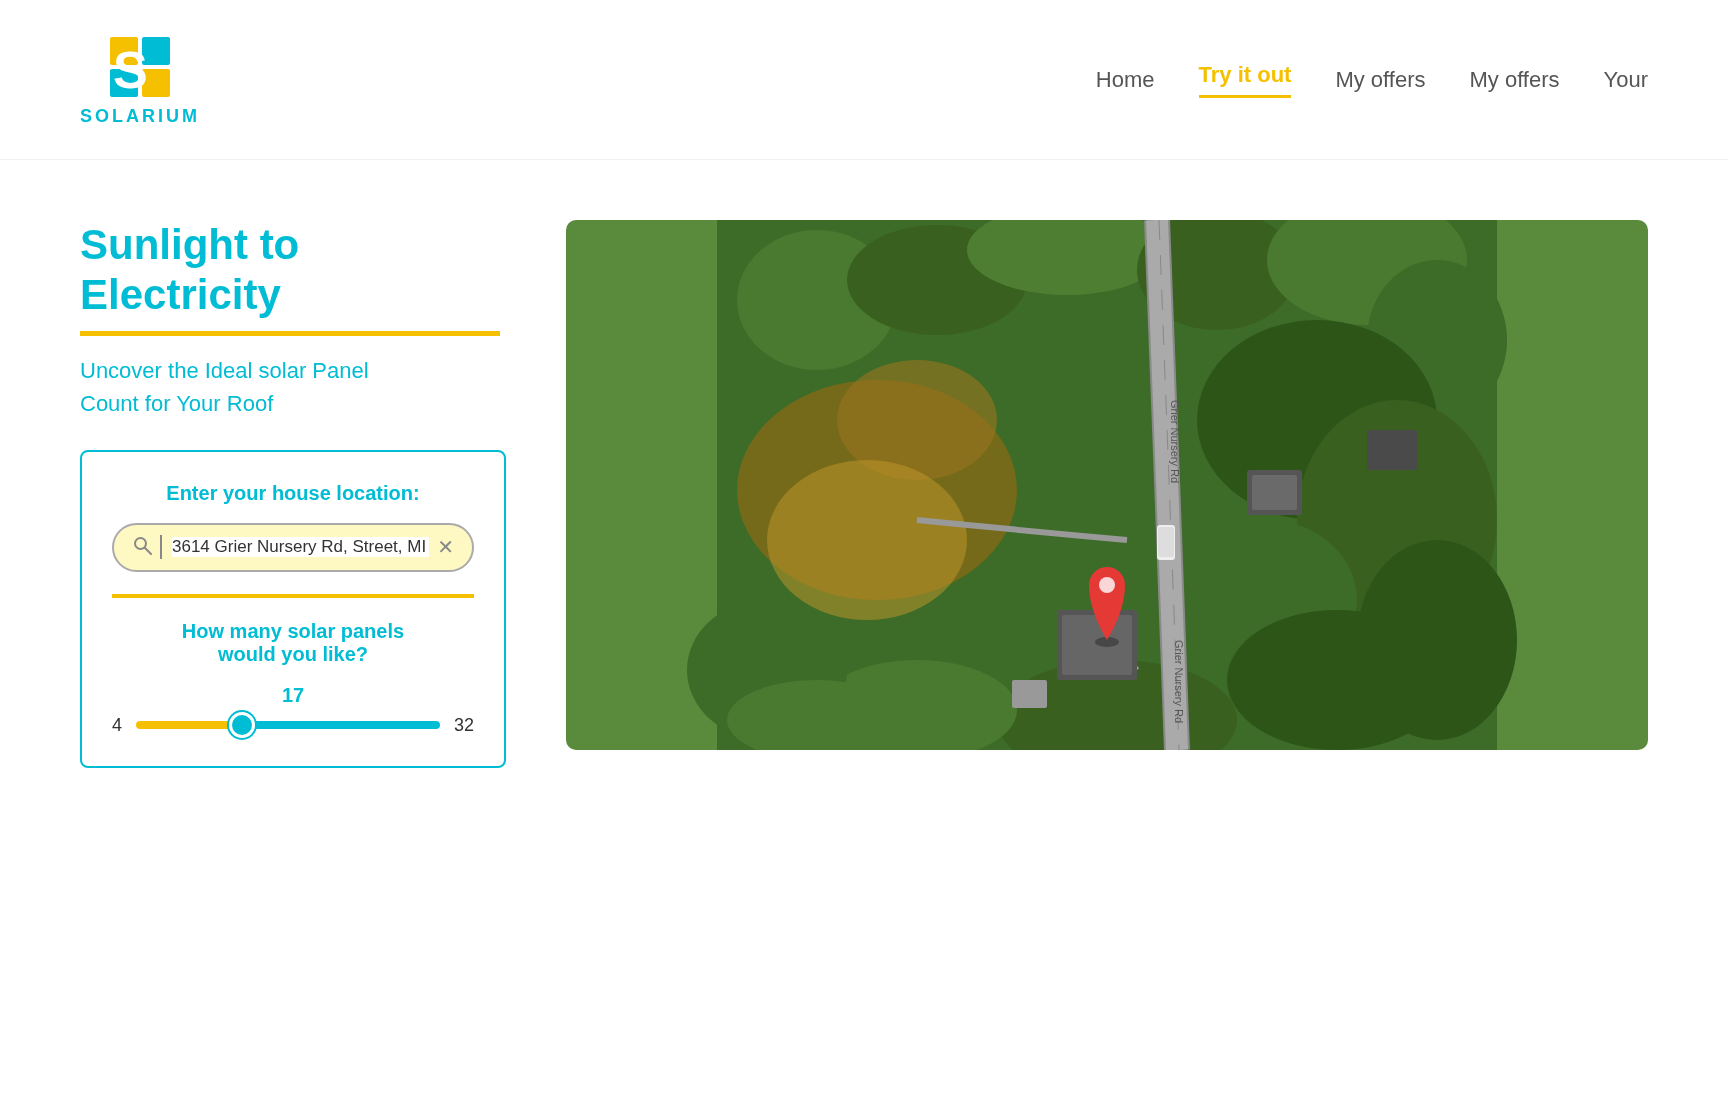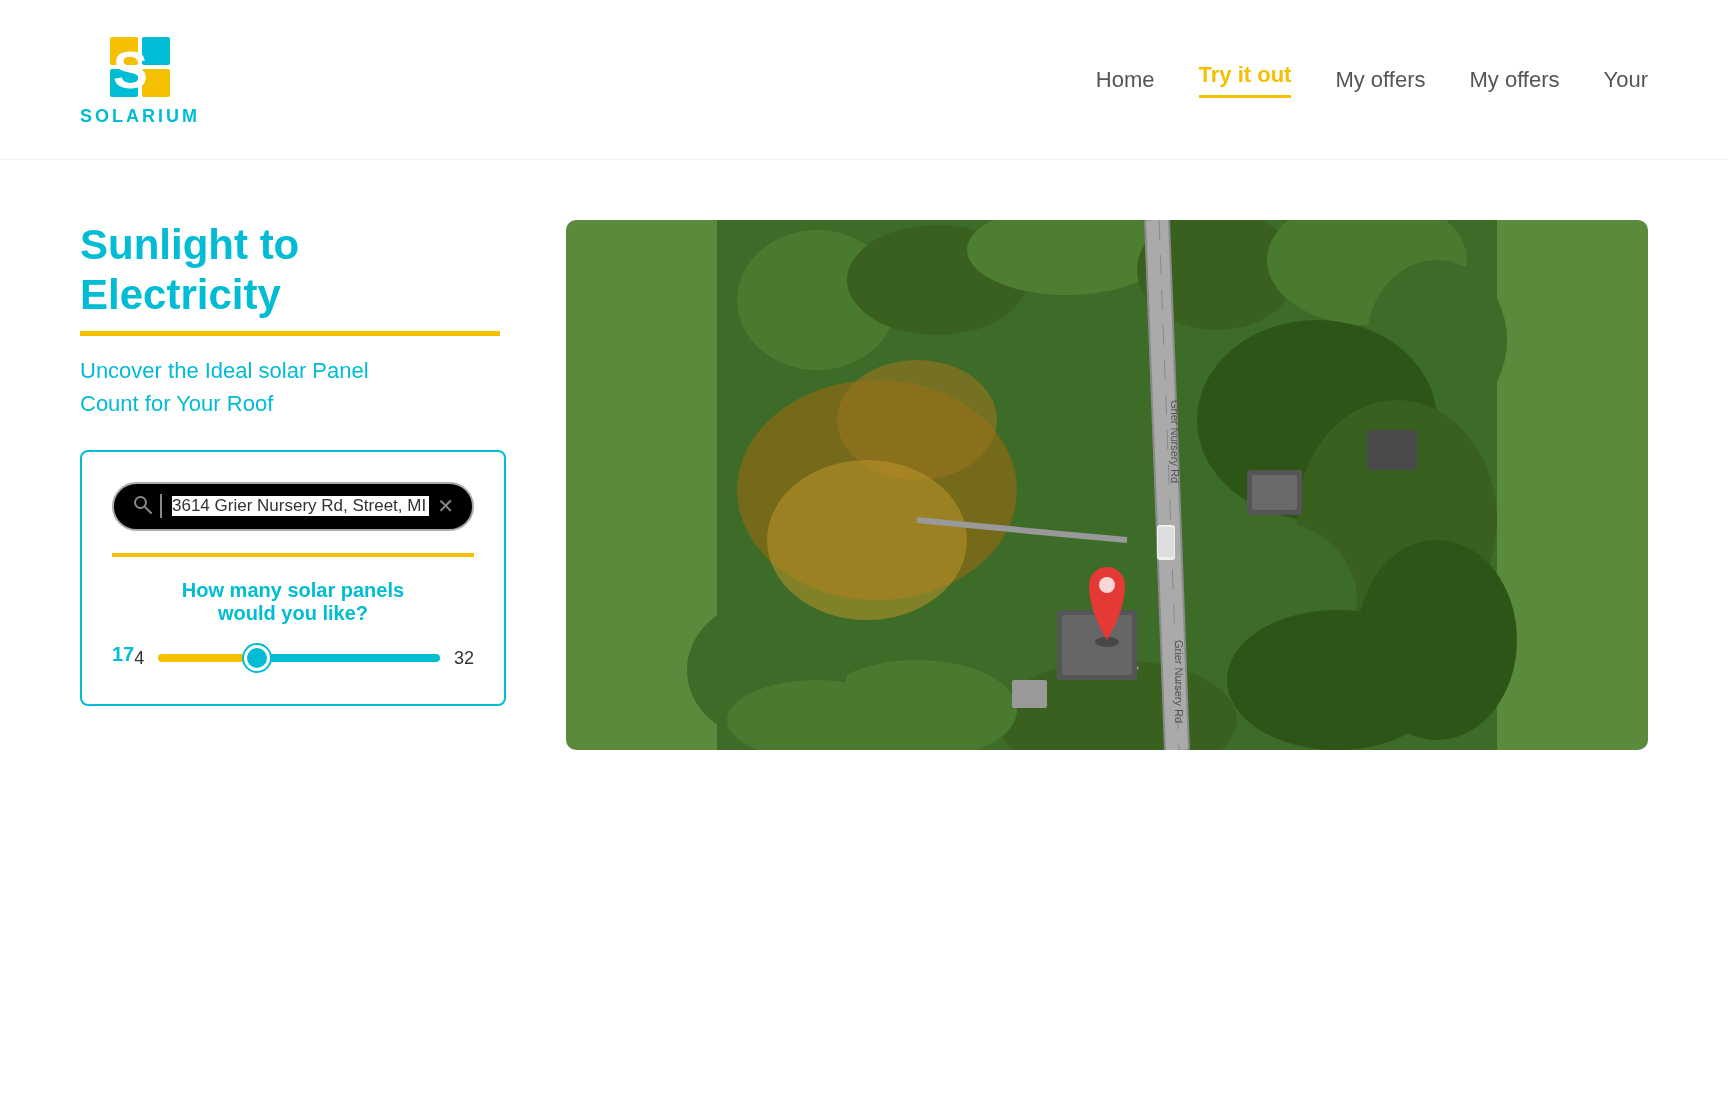--- a/index.html
+++ b/index.html
@@ -103,21 +103,21 @@
       text-align: center;
       margin-bottom: 18px;
     }
     .search-box {
       display: flex;
       align-items: center;
       border: 2px solid #aaa;
       border-radius: 30px;
       padding: 10px 18px;
       margin-bottom: 0;
-      background: #000000;
+      background: #fef9c3;
     }
     .search-icon-wrap {
       color: #888;
       font-size: 18px;
       margin-right: 8px;
       flex-shrink: 0;
     }
     .divider-vert {
       width: 2px;
       height: 24px;
@@ -152,21 +152,21 @@
 
     .slider-label {
       color: #00bcd4;
       font-size: 20px;
       font-weight: 700;
       text-align: center;
       margin-bottom: 18px;
     }
     .slider-section {
       display: flex;
-      flex-direction: row;
+      flex-direction: column;
       align-items: center;
     }
     .slider-value {
       color: #00bcd4;
       font-size: 20px;
       font-weight: 700;
       margin-bottom: 8px;
     }
     .slider-row {
       display: flex;
@@ -260,20 +260,21 @@
   <div class="left-panel">
     <h1 class="main-title">Sunlight to Electricity</h1>
     <div class="yellow-divider"></div>
     <p class="subtitle">
       <span style="white-space:pre-line;">Uncover the Ideal solar Panel
 Count for Your Roof</span>
     </p>
 
     <div class="form-card">
 
+      <div class="form-label">Enter your house location:</div>
       <div class="search-box">
         <span class="search-icon-wrap">
           <svg width="20" height="20" viewBox="0 0 20 20" fill="none">
             <circle cx="8.5" cy="8.5" r="5.5" stroke="#888" stroke-width="2"></circle>
             <line x1="13" y1="13" x2="19" y2="19" stroke="#888" stroke-width="2" stroke-linecap="round"></line>
           </svg>
         </span>
         <div class="divider-vert"></div>
         <input class="search-input" type="text" value="3614 Grier Nursery Rd, Street, MI" style="">
         <button class="clear-btn">✕</button>

